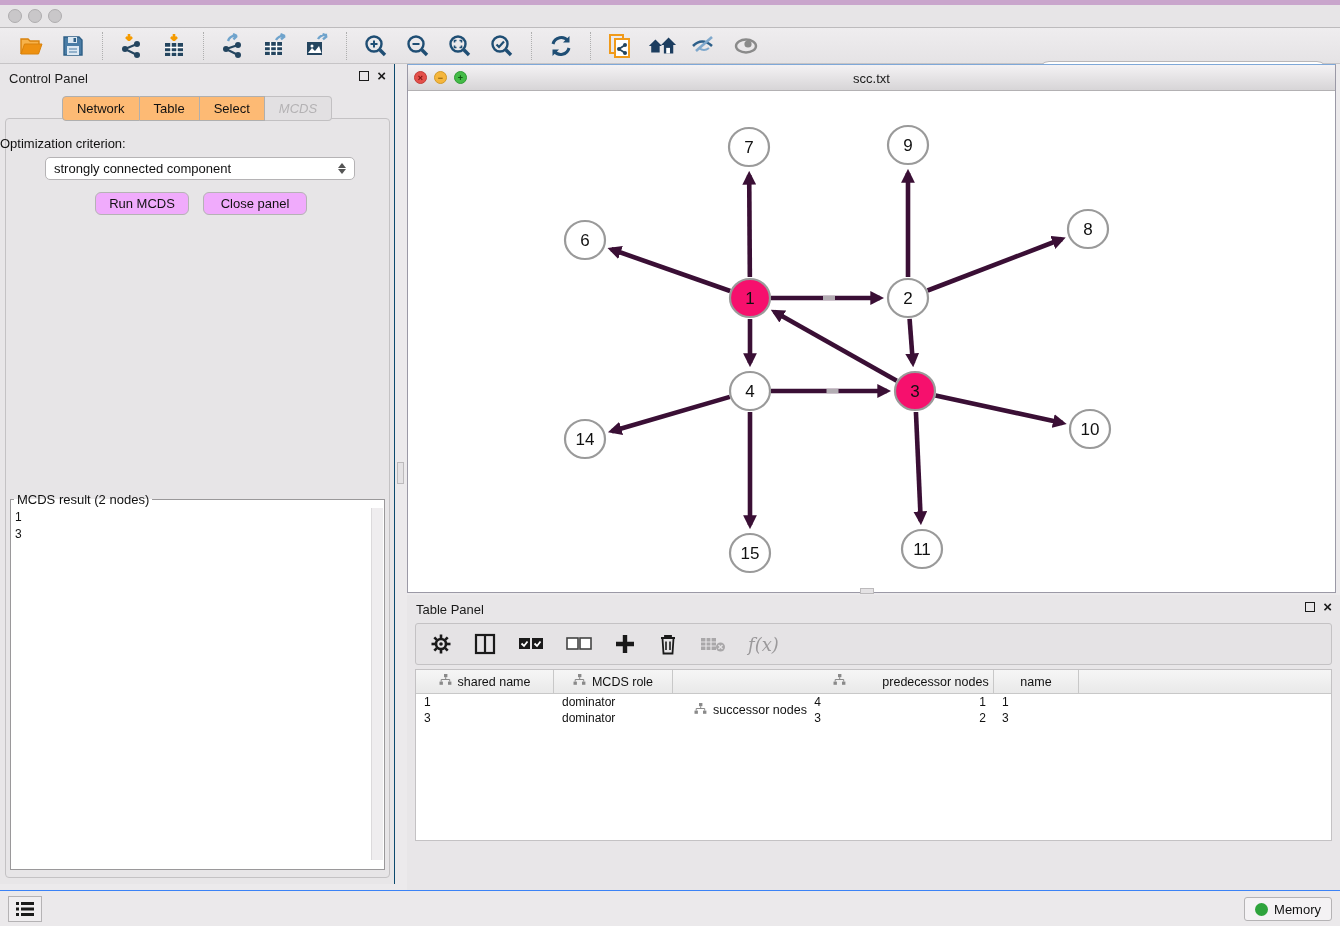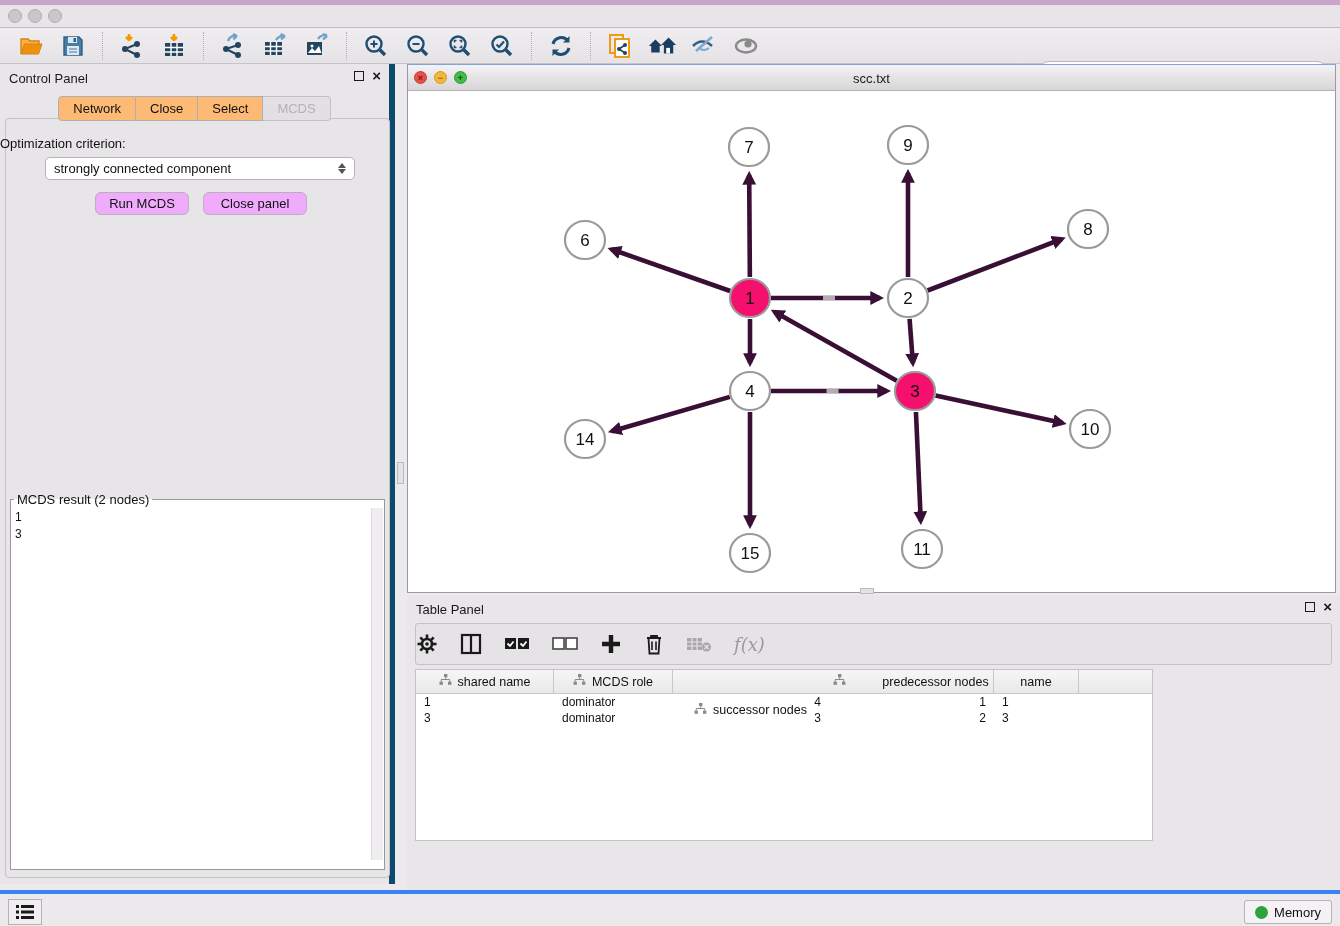--- a/index.html
+++ b/index.html
@@ -17,31 +17,31 @@
   
   #toolbar { left:0; top:28px; width:1340px; height:36px; background:linear-gradient(#EFEDEF,#E5E3E5);
              border-bottom:1px solid #C6C4C6; display:flex; align-items:center; padding-left:10px; }
   .tb-icon { width:30px; height:28px; display:flex; align-items:center; justify-content:center; margin:0 6px; }
   .tb-sep { width:1px; height:28px; margin:0 8px; border-left:1px dotted #AFAFAF; }
   #search-box { right:12px; top:33px; width:290px; height:22px; background:#fff; border:1px solid #B9B7B9;
                 border-radius:12px; display:flex; align-items:center; padding-left:6px; }
   #search-box input { border:none; outline:none; background:transparent; font-size:12px; width:250px; }
 
   
-  #control-panel { left:0; top:64px; width:395px; height:820px; background:#E8E6E8; border-right:6px solid #0c4a6e; }
+  #control-panel { left:0; top:64px; width:395px; height:820px; background:#E8E6E8; border-right:1px solid #0c4a6e; }
   .panel-head { position:absolute; left:0; top:0; width:100%; height:28px; }
   .panel-head .ttl { position:absolute; left:9px; top:7px; font-size:13px; color:#1A1A1A; }
   .win-btns { position:absolute; right:8px; top:7px; display:flex; gap:8px; align-items:center; }
   .btn-square { width:10px; height:10px; border:1.6px solid #1A1A1A; display:inline-block; }
   .btn-close { font-size:15px; font-weight:bold; color:#1A1A1A; line-height:10px; }
   #cp-tabs { left:0; top:32px; width:100%; display:flex; justify-content:center; z-index:3; }
   .tab { font-size:13px; padding:4px 14px; background:#fdba74; border:1px solid #AFAFAF; border-left:none; color:#111; }
   .tab:first-child { border-left:1px solid #AFAFAF; border-radius:4px 0 0 4px; }
   .tab:last-child { border-radius:0 4px 4px 0; }
-  .tab.sel { background:#E2E0E2; color:#B4B2B4; border-color:#C2C0C2; }
+  .tab.sel { background:#E2E0E2; color:#B4B2B4; border-color:#C2C0C2;font-style:italic; }
   #cp-body { left:5px; top:54px; width:385px; height:760px; background:#E7E5E7; border:1px solid #C4C2C4; border-radius:4px; }
   #opt-label { left:0; top:72px; width:100%; font-size:13px; }
   #criterion { left:45px; top:93px; width:310px; height:23px; background:#fff; border:1px solid #B5B3B5; border-radius:5px;
                font-size:13px; display:flex; align-items:center; padding:0 8px; }
   #criterion .val { flex:1; }
   .updown { display:flex; flex-direction:column; gap:1px; align-items:center; }
   .updown i { width:0; height:0; border-left:4px solid transparent; border-right:4px solid transparent; }
   .updown .up { border-bottom:5px solid #555; }
   .updown .dn { border-top:5px solid #555; }
   .cp-btn { position:absolute; top:128px; height:23px; background:#f0abfc; border:1px solid #B5B3B5; border-radius:6px;
@@ -67,34 +67,34 @@
         display:flex; align-items:center; justify-content:center; }
   #tl-red   { left:6px;  background:#E4504B; border:1px solid #C13C38; color:#7A100E; }
   #tl-yel   { left:26px; background:#F5B63C; border:1px solid #D29A28; color:#8A5D07; }
   #tl-grn   { left:46px; background:#44BB47; border:1px solid #2F9B35; color:#0E5B12; }
   #net-title { position:absolute; left:0; top:6px; width:100%; text-align:center; font-size:13px; color:#1A1A1A; }
   #graph-svg { position:absolute; left:0; top:26px; }
 
   
   #table-panel { left:407px; top:595px; width:933px; height:295px; background:#E8E6E8; }
   #tp-toolbar { position:absolute; left:8px; top:28px; width:917px; height:42px; background:#E5E3E5;
-                border:1px solid #C4C2C4; border-radius:3px; display:flex; align-items:center; }
+                border:1px solid #C4C2C4; border-radius:3px; display:flex; align-items:center; padding-left:14px; }
   .tpi { margin-right:22px; display:flex; align-items:center; }
   .fx { font-family:"DejaVu Serif", serif; font-style:italic; font-size:18px; color:#9B999B; }
-  #tp-table { position:absolute; left:8px; top:74px; width:738px; height:172px; background:#fff; border:1px solid #C4C2C4; }
+  #tp-table { position:absolute; left:8px; top:74px; width:917px; height:172px; background:#fff; border:1px solid #C4C2C4; }
   #tp-header { display:flex; height:24px; background:linear-gradient(#F6F6F6,#E9E9E9); border-bottom:1px solid #C8C8C8; }
   .th { display:flex; align-items:center; justify-content:center; gap:6px; font-size:12.5px; border-right:1px solid #C8C8C8; }
   .th:last-child { border-right:1px solid #C8C8C8; }
   .rows { font-size:12px; }
   .tr { display:flex; height:16px; line-height:16px; }
   .td { padding:0 8px; overflow:hidden; white-space:nowrap; }
   #tp-tabs { position:absolute; left:0; top:270px; width:100%; display:flex; justify-content:center; }
 
   
-  #status-bar { left:0; top:890px; width:1340px; height:36px; background:#EBE9EB; border-top:4px solid #3b82f6; }
+  #status-bar { left:0; top:890px; width:1340px; height:36px; background:#EBE9EB; border-top:1px solid #3b82f6; }
   #list-btn { position:absolute; left:8px; top:5px; width:34px; height:26px; background:#F0EEF0;
               border:1px solid #B5B3B5; display:flex; align-items:center; justify-content:center; }
   #mem-btn { position:absolute; right:8px; top:6px; height:24px; padding:0 10px; background:#F4F2F4;
              border:1px solid #B5B3B5; border-radius:3px; display:flex; align-items:center; gap:6px; font-size:13px; }
   #mem-dot { width:13px; height:13px; border-radius:50%; background:#2EA33C; }
 </style>
 </head>
 <body>
 
 <div id="titlebar" class="abs">
@@ -246,21 +246,21 @@
 <div id="control-panel" class="abs">
   <div class="panel-head">
     <span class="ttl">Control Panel</span>
     <span class="win-btns">
       <span class="btn-square"></span>
       <span class="btn-close">×</span>
     </span>
   </div>
   <div id="cp-tabs" class="abs">
     <span class="tab">Network</span>
-    <span class="tab">Close</span>
+    <span class="tab">Table</span>
     <span class="tab">Select</span>
     <span class="tab sel">MCDS</span>
   </div>
   <div id="cp-body" class="abs"></div>
   <div id="opt-label" class="abs">Optimization criterion:</div>
   <div id="criterion" class="abs">
     <span class="val">strongly connected component</span>
     <span class="updown">
         <i class="up"></i>
         <i class="dn"></i>

